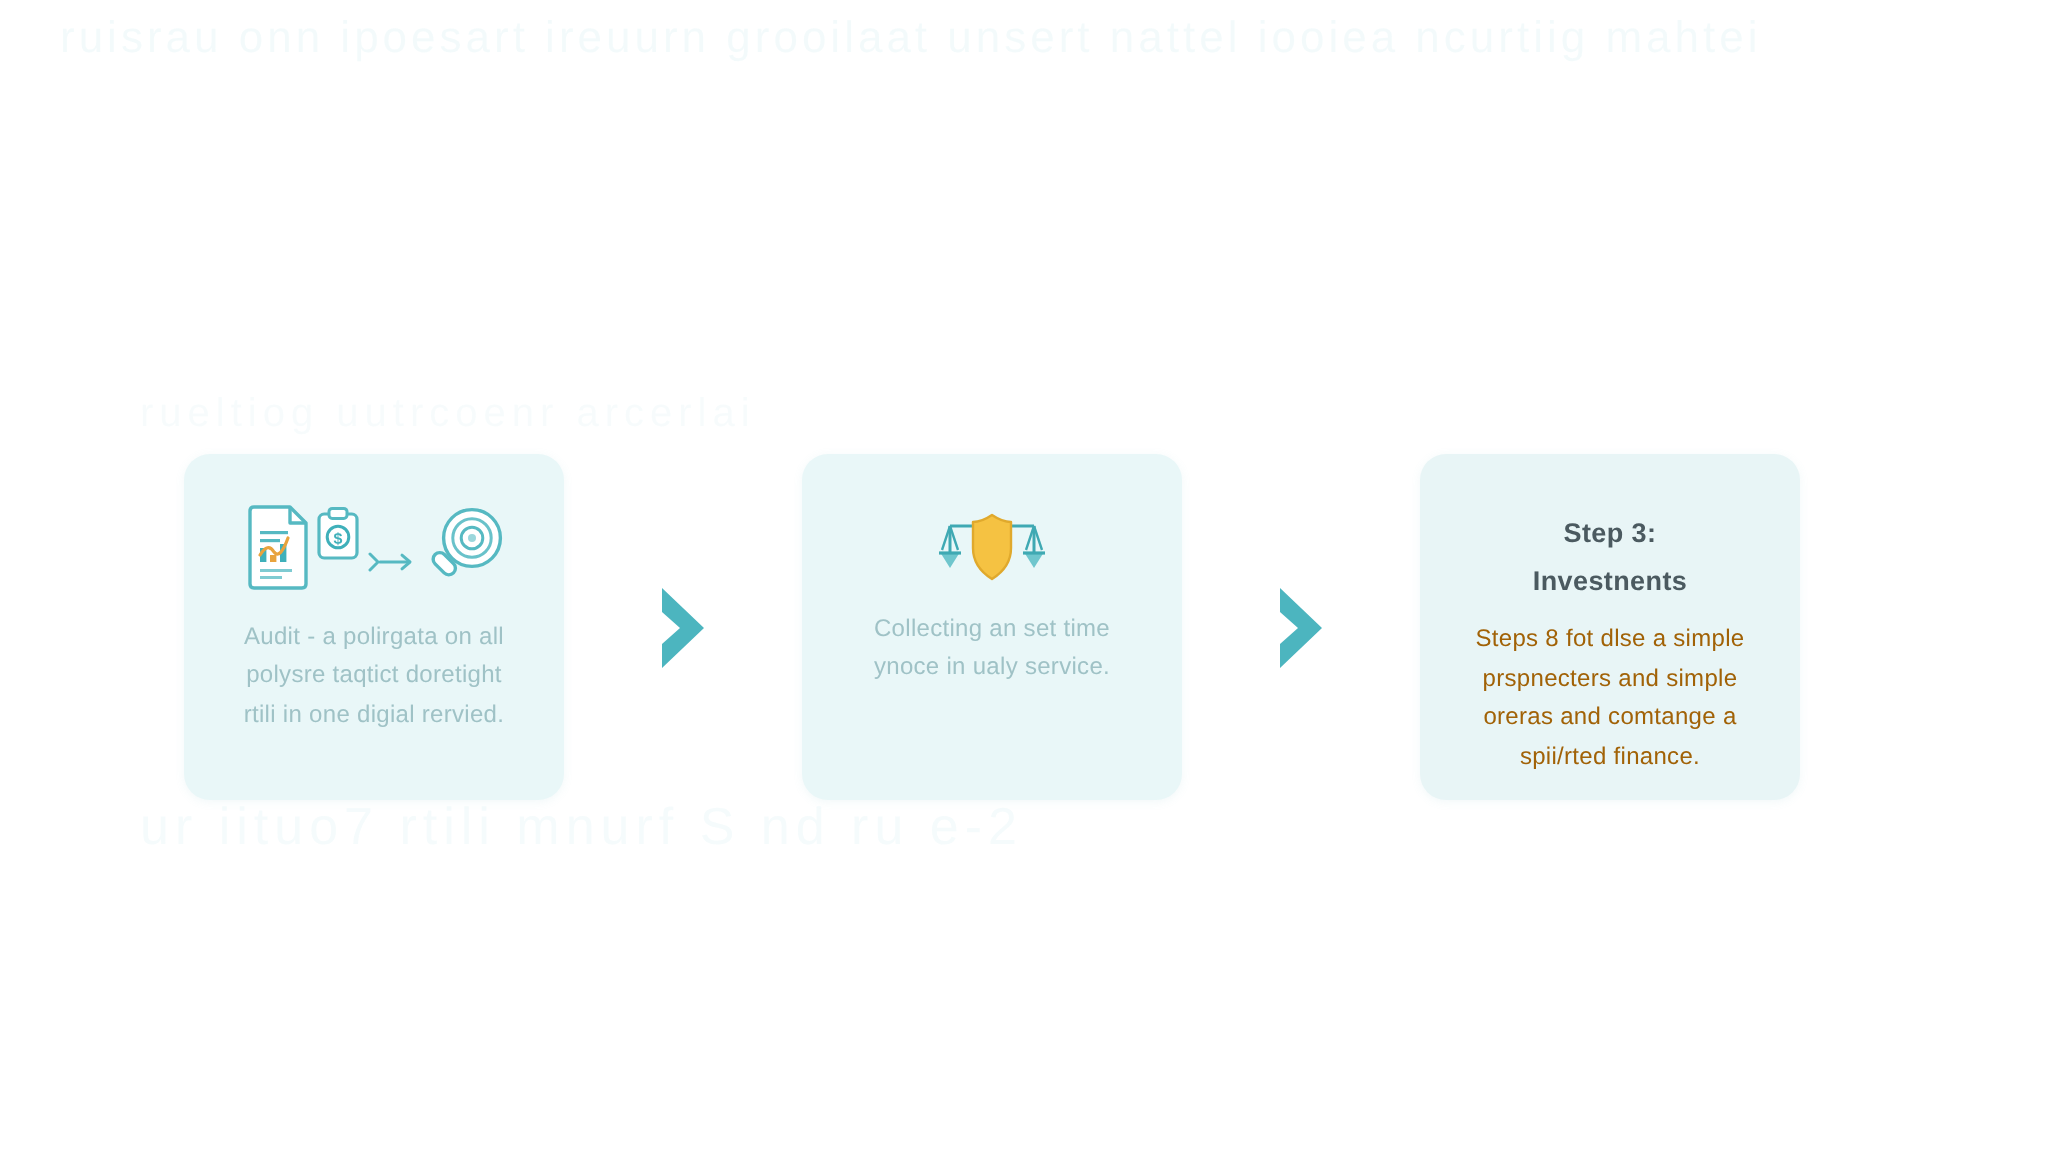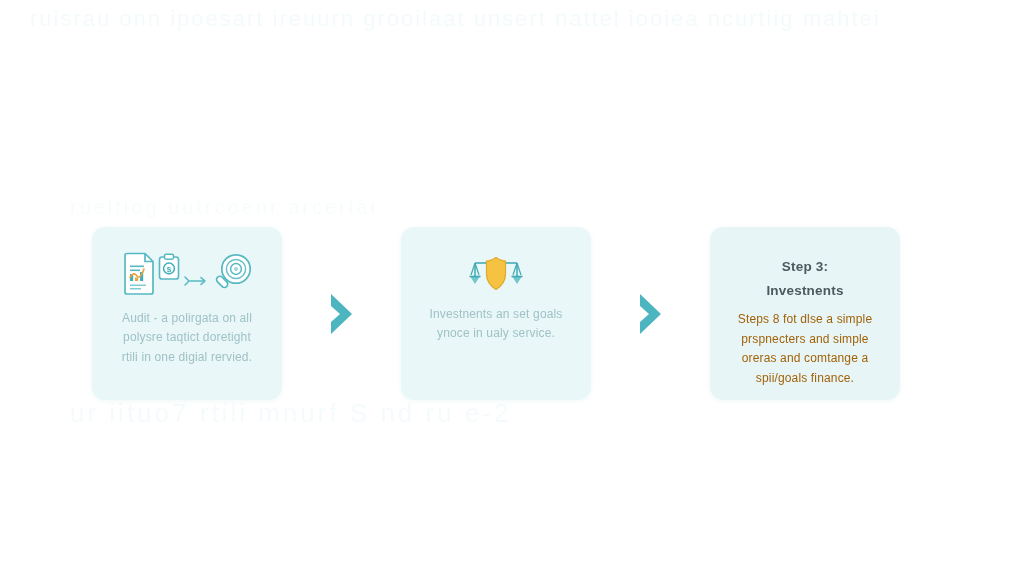--- a/index.html
+++ b/index.html
@@ -220,21 +220,21 @@
           <path d="M52 7 L48 19 M52 7 L56 19" fill="none" stroke="#3fa9b3" stroke-width="1.2"></path>
 
           <line x1="10" y1="7" x2="52" y2="7" stroke="#3fa9b3" stroke-width="1.6"></line>
 
           <path d="M31 1.5 C27 4.2 23.5 5 21.5 5 L21.5 18 C21.5 26 27 31 31 33.5 C35 31 40.5 26 40.5 18 L40.5 5 C38.5 5 35 4.2 31 1.5 Z" fill="#f5c242" stroke="#e0a92c" stroke-width="1.2" stroke-linejoin="round"></path>
         </svg>
       </span>
     </div>
 
     <div class="card-body">
-      <div>Investnents an set goals</div>
+      <div>Collecting an set time</div>
       <div>ynoce in ualy service.</div>
     </div>
   </div>
 
   <div class="chevron">
     <span>
       <svg width="30" height="46" viewBox="0 0 30 46">
         <path d="M4 3 L25 23 L4 43 L4 31 L13 23 L4 15 Z" fill="#4cb5bf"></path>
       </svg>
     </span>
@@ -243,17 +243,17 @@
   <div class="card card-3">
     <div class="card-heading">
       <span class="h-line">Step 3:</span>
       <span class="h-line">Investnents</span>
     </div>
 
     <div class="card-body">
       <div>Steps 8 fot dlse a simple</div>
       <div>prspnecters and simple</div>
       <div>oreras and comtange a</div>
-      <div>spii/goals finance.</div>
+      <div>spii/rted finance.</div>
     </div>
   </div>
 
 </div>
 
 </body></html>

